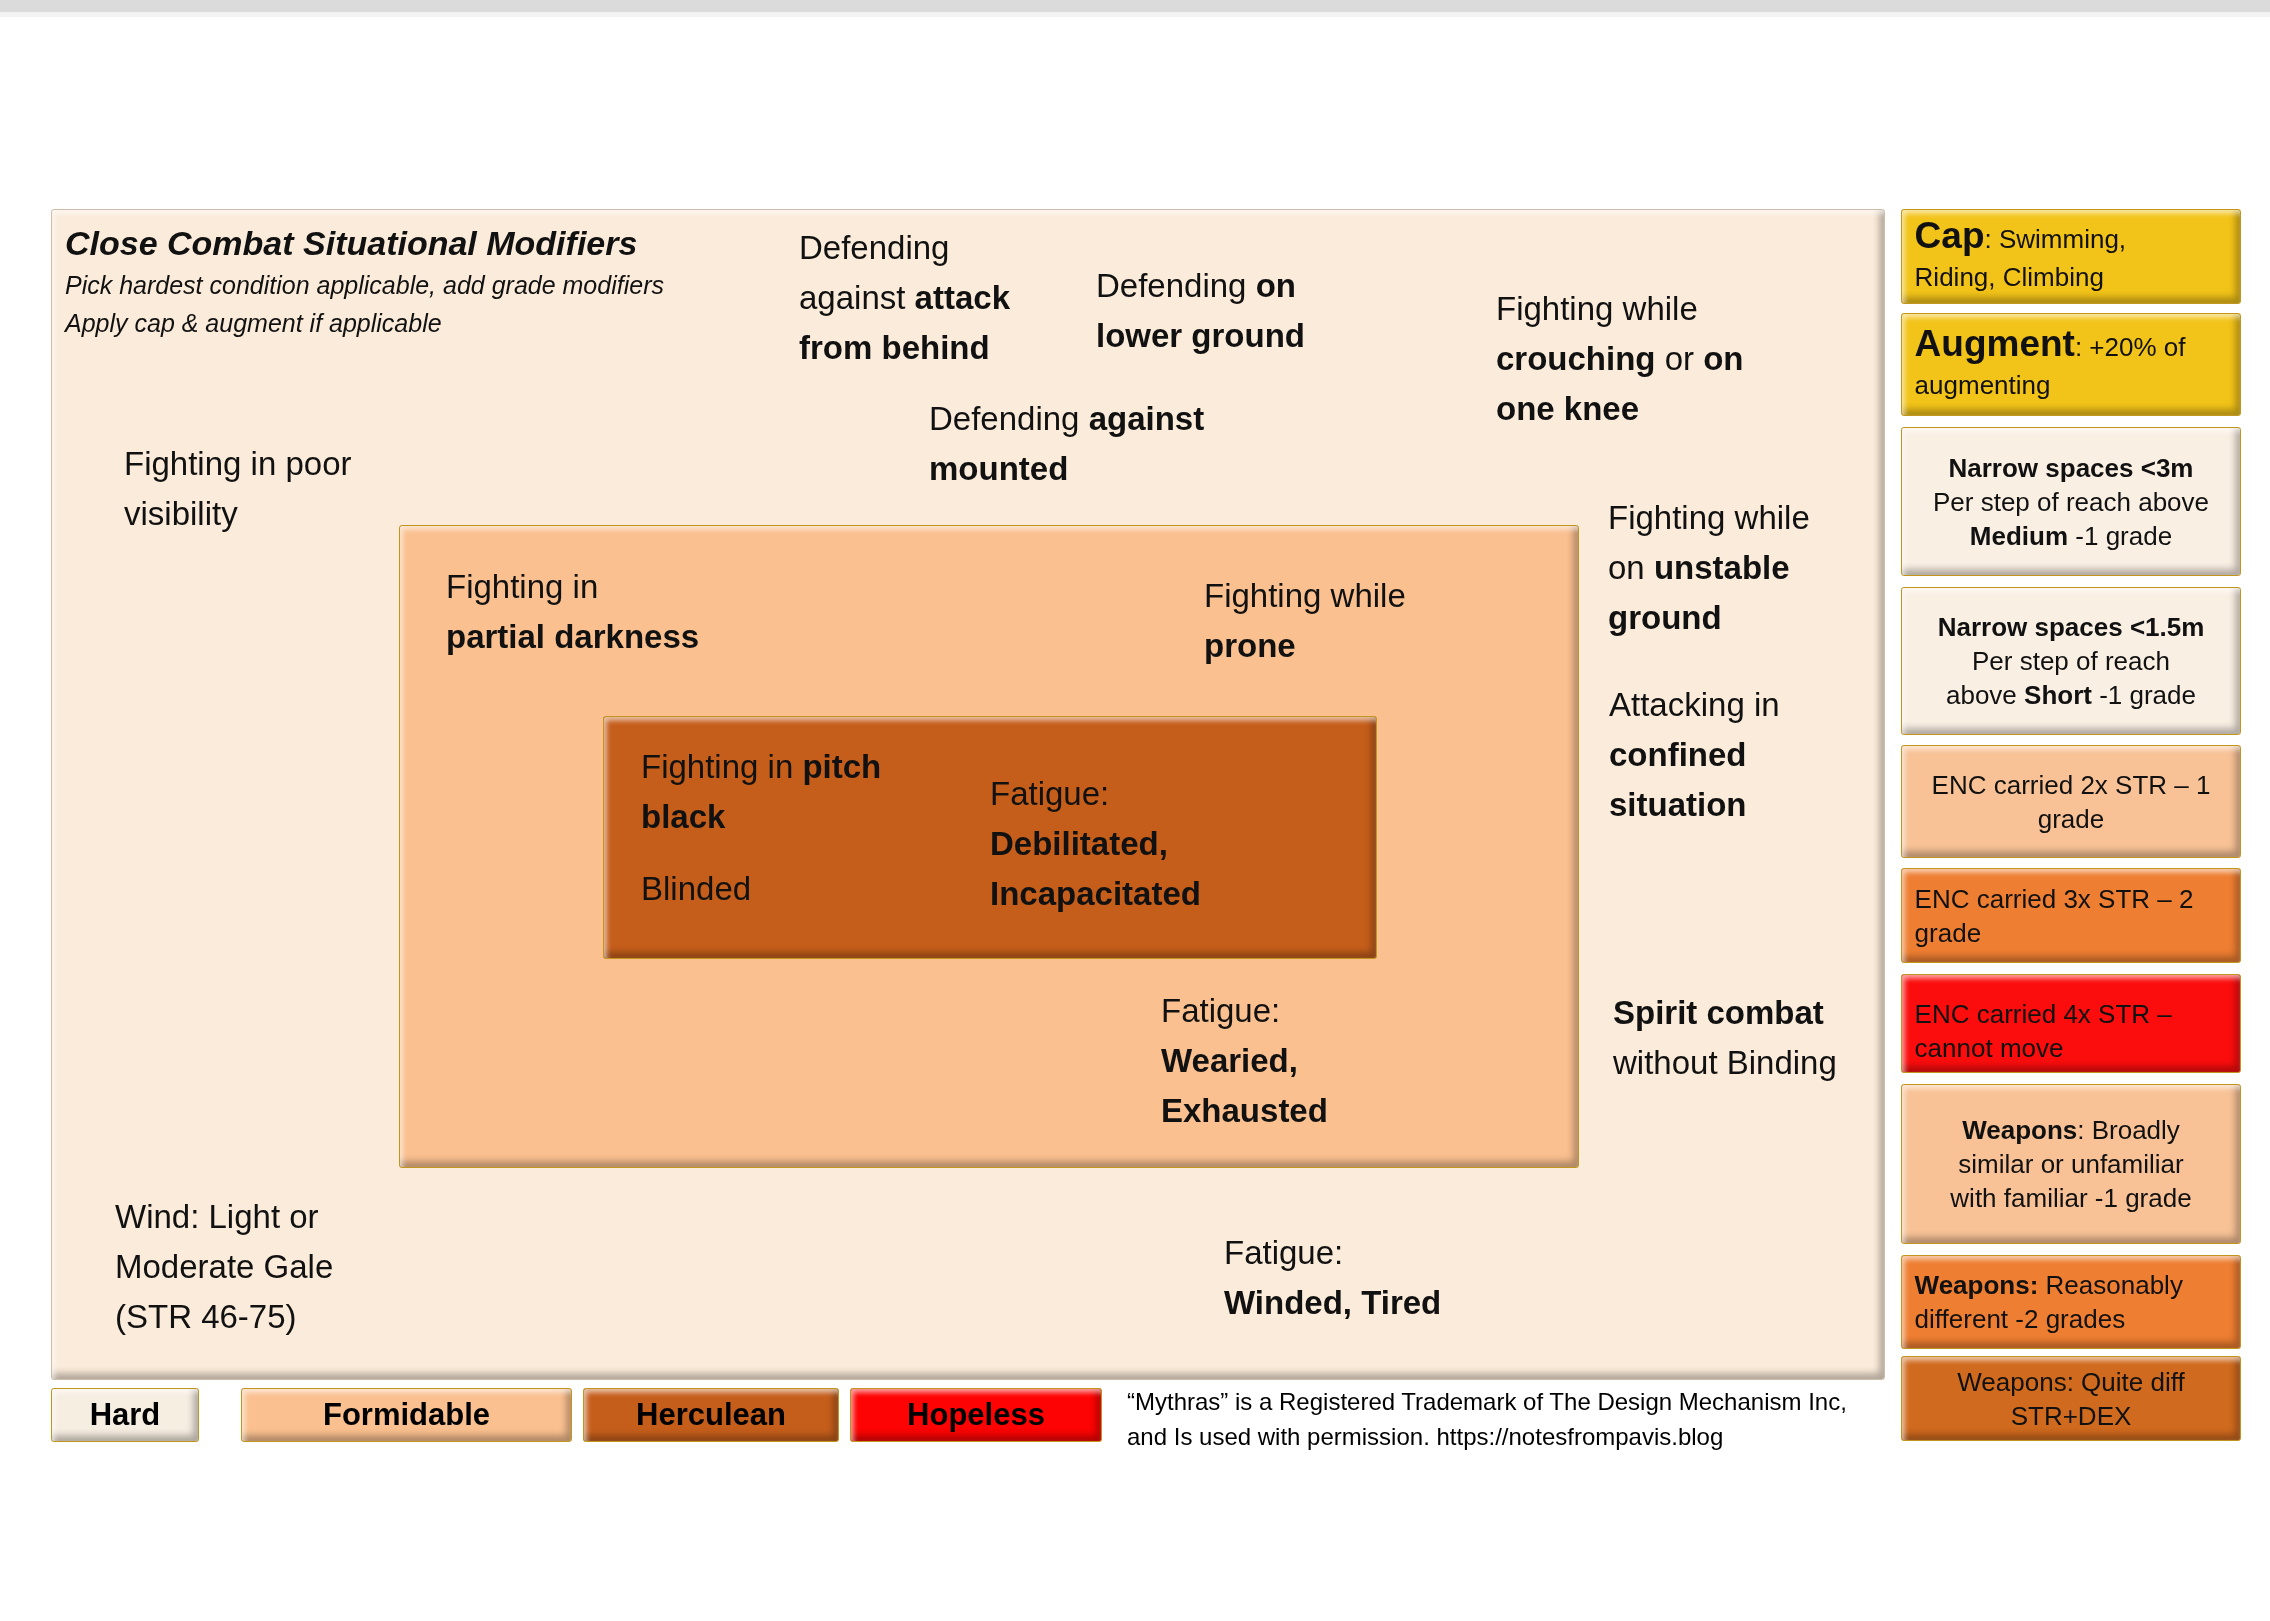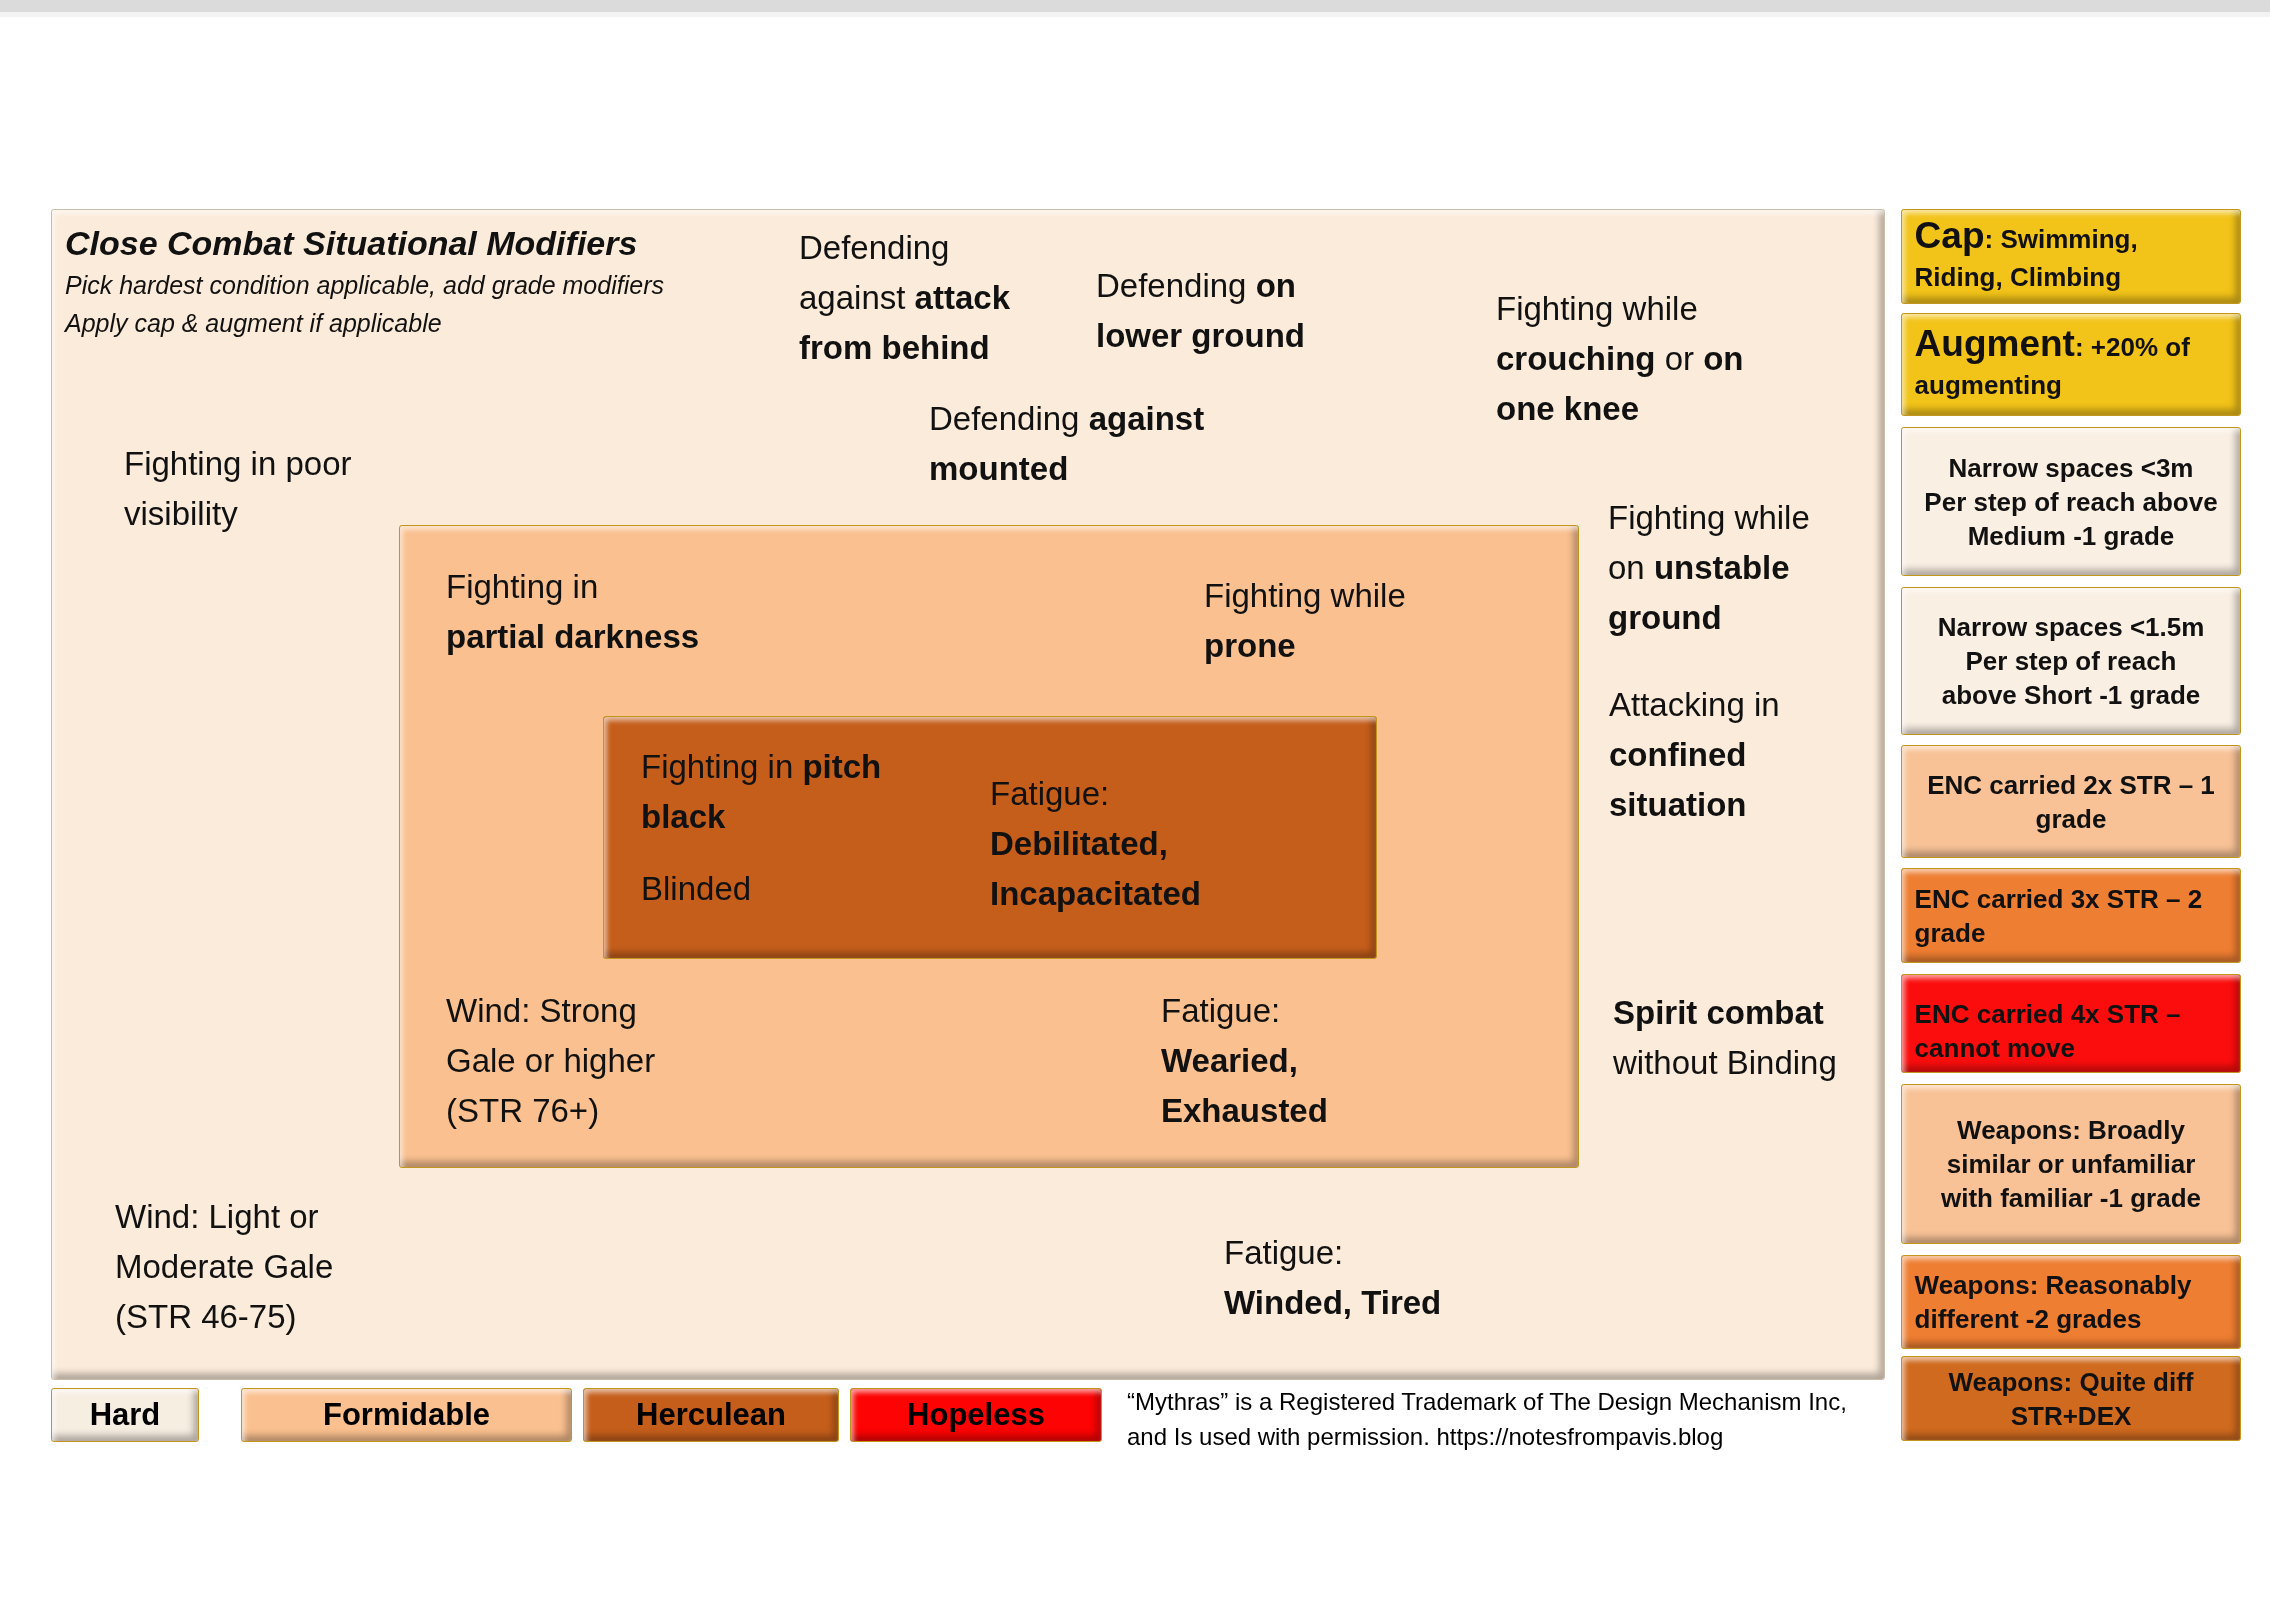--- a/index.html
+++ b/index.html
@@ -50,21 +50,21 @@
   #leg-formidable{left:241px;top:1388px;width:331px;height:54px;background:var(--c-formidable,#FAC08F);}
   #leg-herculean{left:583px;top:1388px;width:256px;height:54px;background:var(--c-herculean,#C55E1B);}
   #leg-hopeless{left:850px;top:1388px;width:252px;height:54px;background:var(--c-hopeless,#FD0303);}
 
   
   #footer{position:absolute;left:1127px;top:1384px;width:774px;font-size:24px;line-height:35px;color:#000;}
 
   
   .sb{left:1901px;width:340px;display:flex;flex-direction:column;justify-content:center;
       padding:7.2px 12.6px;font-size:26px;line-height:34px;color:#111;}
-  .sb .ln{white-space:nowrap;font-weight:bold;}
+  .sb .ln{white-space:nowrap;}
   .ctr{text-align:center;}
   .sb-gold{background:var(--c-gold,#F2C318);line-height:38px;}
   .sb-gold b{font-size:37px;}
   .sb-cream{background:var(--c-cream_card,#FAEFE3);}
   .sb-peach{background:var(--c-peach,#F8C296);}
   .sb-orange{background:var(--c-orange,#EE7E31);}
   .sb-red{background:var(--c-enc_red,#FB0D0D);}
   .sb-dkorange{background:var(--c-dark_orange,#D06A1E);}
   #sb-cap{top:209px;height:95px;}
   #sb-aug{top:313px;height:103px;}
@@ -141,25 +141,20 @@
     </div>
 
   <div class="P" id="L-partdark">
       <div class="ln">Fighting in</div>
       <div class="ln"><b>partial darkness</b></div>
     </div>
   <div class="P" id="L-prone">
       <div class="ln">Fighting while</div>
       <div class="ln"><b>prone</b></div>
     </div>
-  <div class="P" id="L-windstrong">
-      <div class="ln">Wind: Strong</div>
-      <div class="ln">Gale or higher</div>
-      <div class="ln">(STR 76+)</div>
-    </div>
   <div class="P" id="L-fatwear">
       <div class="ln">Fatigue:</div>
       <div class="ln"><b>Wearied,</b></div>
       <div class="ln"><b>Exhausted</b></div>
     </div>
 
   <div class="P" id="L-pitch">
       <div class="ln">Fighting in <b>pitch</b></div>
       <div class="ln"><b>black</b></div>
     </div>

